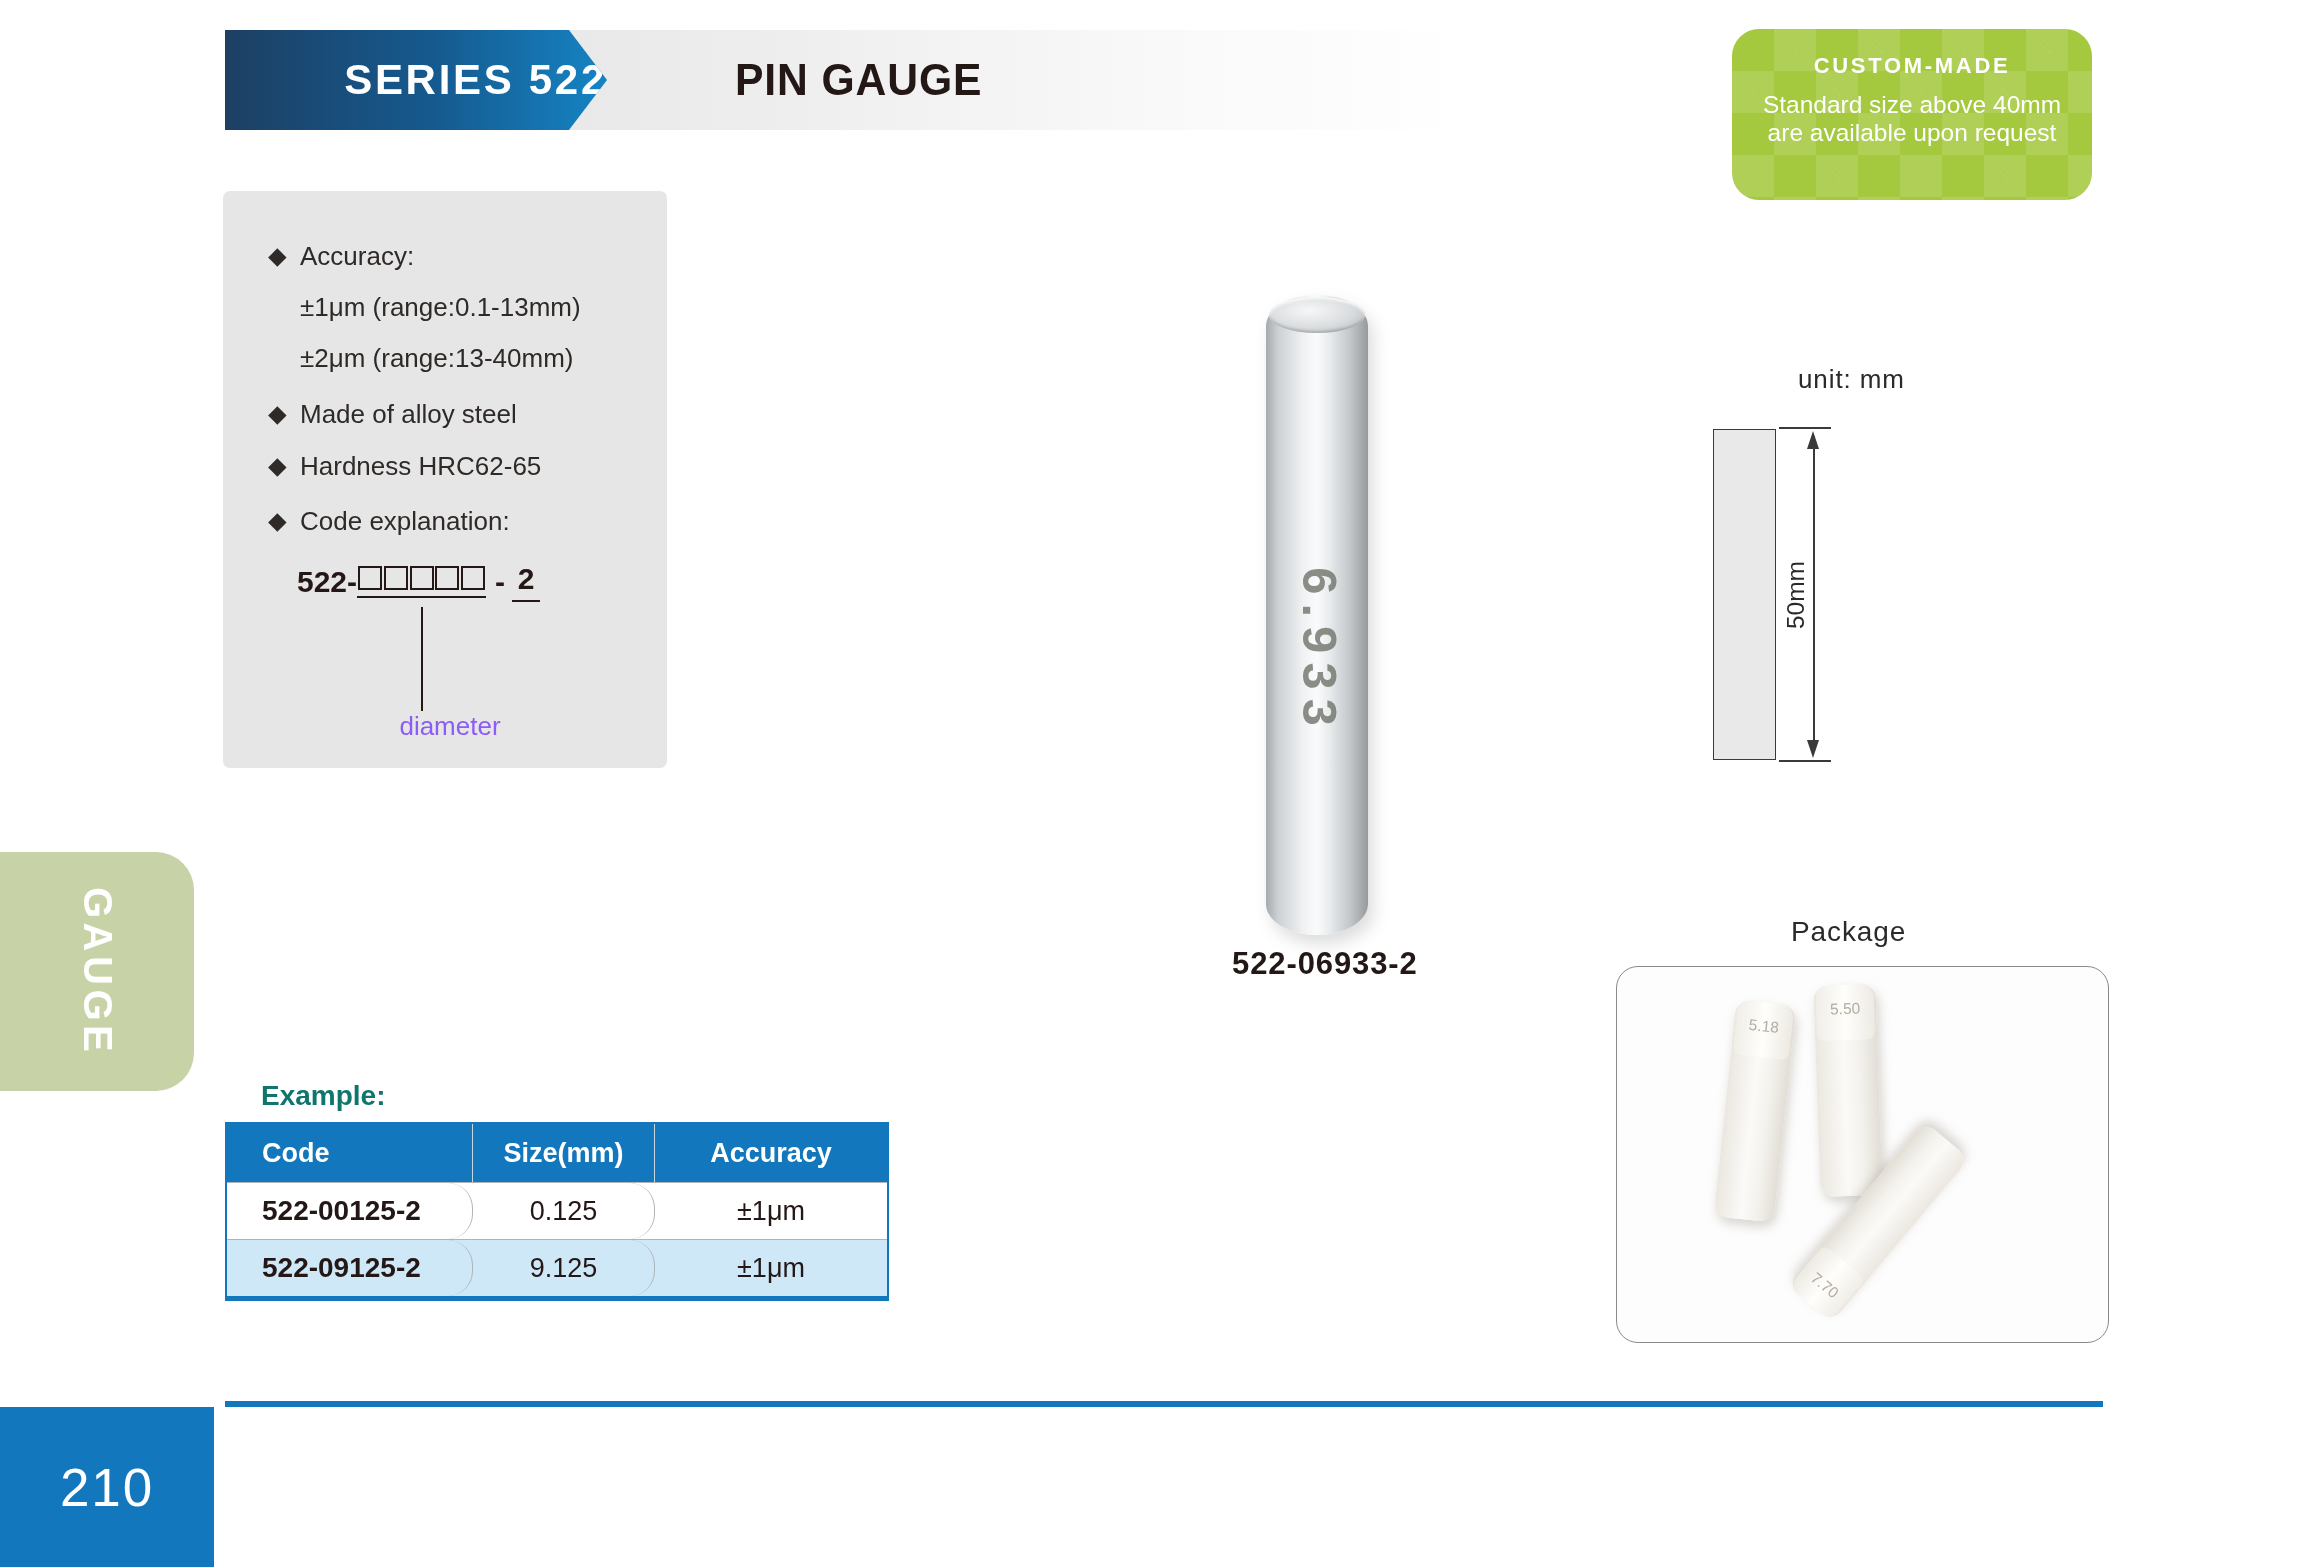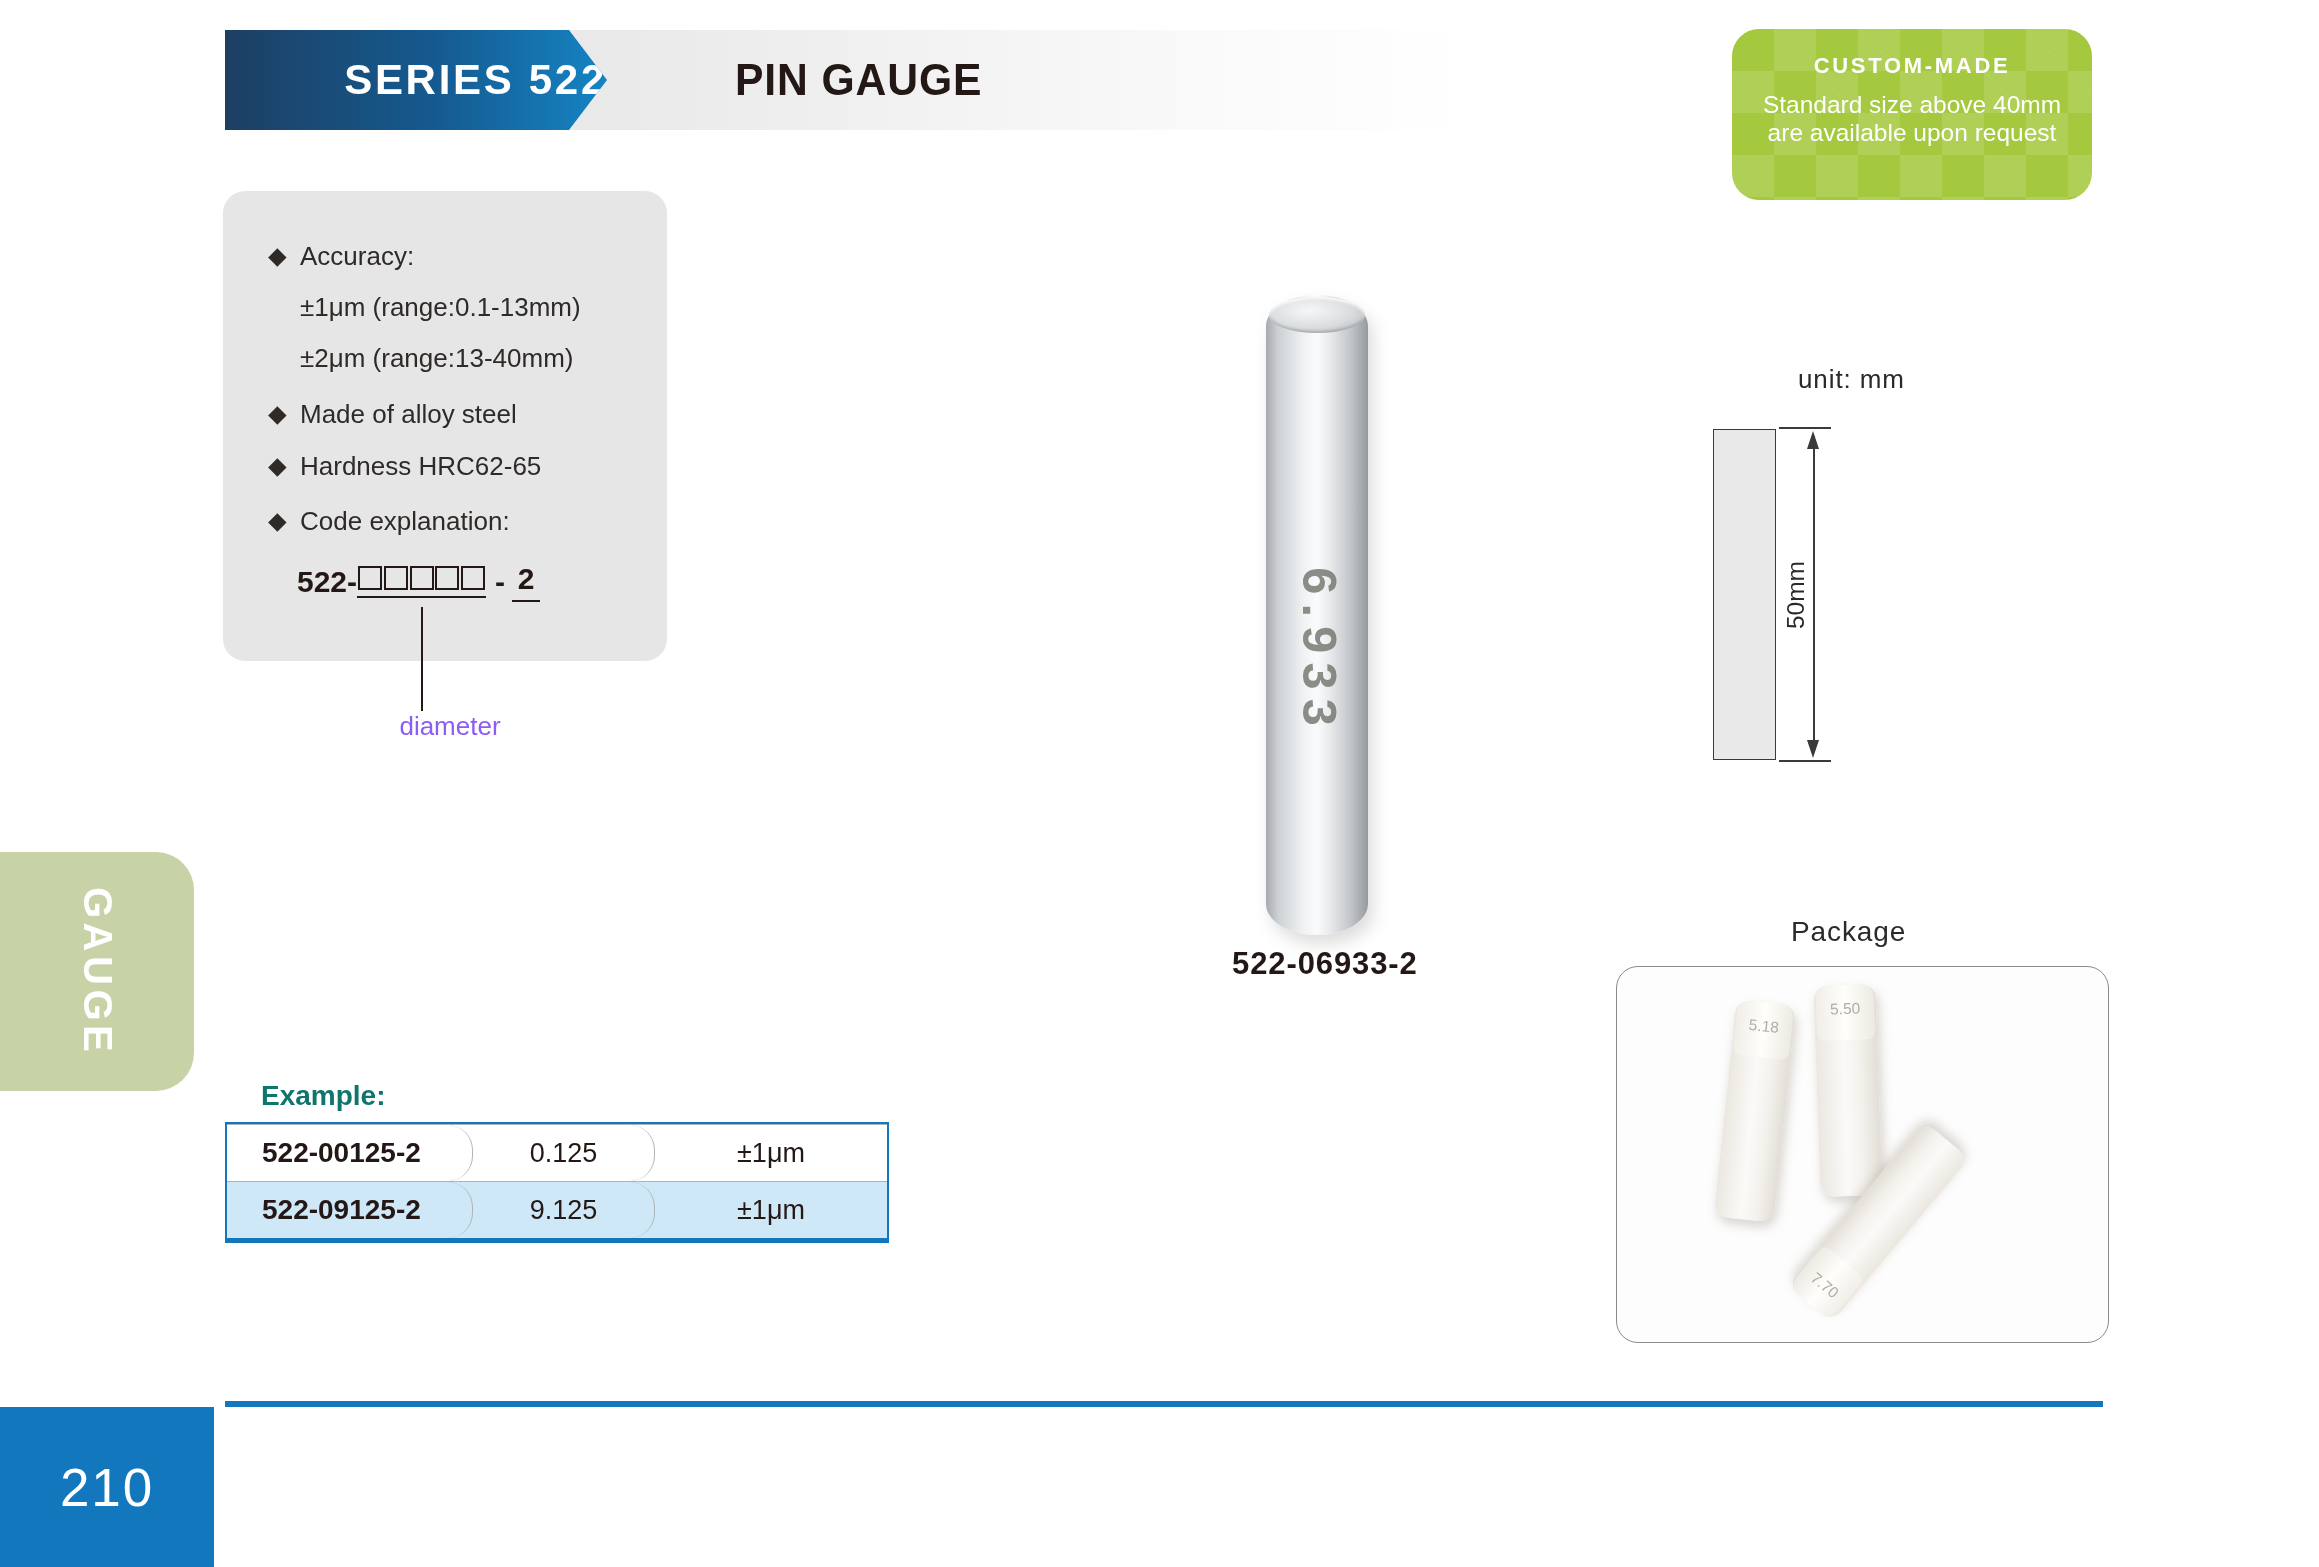--- a/index.html
+++ b/index.html
@@ -33,21 +33,21 @@
       linear-gradient(45deg, rgba(255,255,255,.13) 25%, transparent 25%, transparent 75%, rgba(255,255,255,.13) 75%),
       linear-gradient(45deg, rgba(255,255,255,.13) 25%, transparent 25%, transparent 75%, rgba(255,255,255,.13) 75%);
     background-position:0 0,42px 42px;background-size:84px 84px;
     color:#ffffff;text-align:center;overflow:hidden;
   }
   .badge-title{margin-top:23.6px;font-size:22px;font-weight:bold;letter-spacing:2.7px;}
   .badge-line{font-size:24.5px;line-height:28px;}
   .badge-line.first{margin-top:12.7px;}
   
   .feature-box{
-    position:absolute;left:223px;top:191px;width:444px;height:470px;border-radius:22px;background:#e7e6e6;
+    position:absolute;left:223px;top:191px;width:444px;height:577px;border-radius:7px;background:#e7e6e6;
   }
   .feat-line{position:absolute;font-size:26px;color:#2e2a28;white-space:nowrap;}
   .diamond{
     position:absolute;width:12.7px;height:12.7px;background:#2e2a28;transform:rotate(45deg);
   }
   .code-line{position:absolute;left:297px;top:562px;font-size:30px;font-weight:bold;color:#231815;white-space:nowrap;}
   .code-prefix{vertical-align:middle;}
   .code-boxes{display:inline-block;vertical-align:middle;border-bottom:2.7px solid #231815;padding-bottom:6.4px;line-height:0;}
   .code-box{display:inline-block;width:20px;height:20px;border:2.7px solid #231815;margin:0 0.9px;}
   .code-dash{vertical-align:middle;margin:0 7.3px 0 9px;}
@@ -184,20 +184,25 @@
     <div class="tube tube2">
       <span class="tube-label">5.50</span>
     </div>
     <div class="tube tube3">
       <span class="tube-label">7.70</span>
     </div>
   </div>
 
   <div class="example-title">Example:</div>
   <div class="example-table">
+    <div class="tbl-row tbl-header">
+      <div class="cell left">Code</div>
+      <div class="cell">Size(mm)</div>
+      <div class="cell">Accuracy</div>
+    </div>
     <div class="tbl-row body-row">
       <div class="cell left code-cell">522-00125-2</div>
       <div class="cell">0.125</div>
       <div class="cell">±1μm</div>
     </div>
     <div class="tbl-row body-row row-alt">
       <div class="cell left code-cell">522-09125-2</div>
       <div class="cell">9.125</div>
       <div class="cell">±1μm</div>
     </div>

